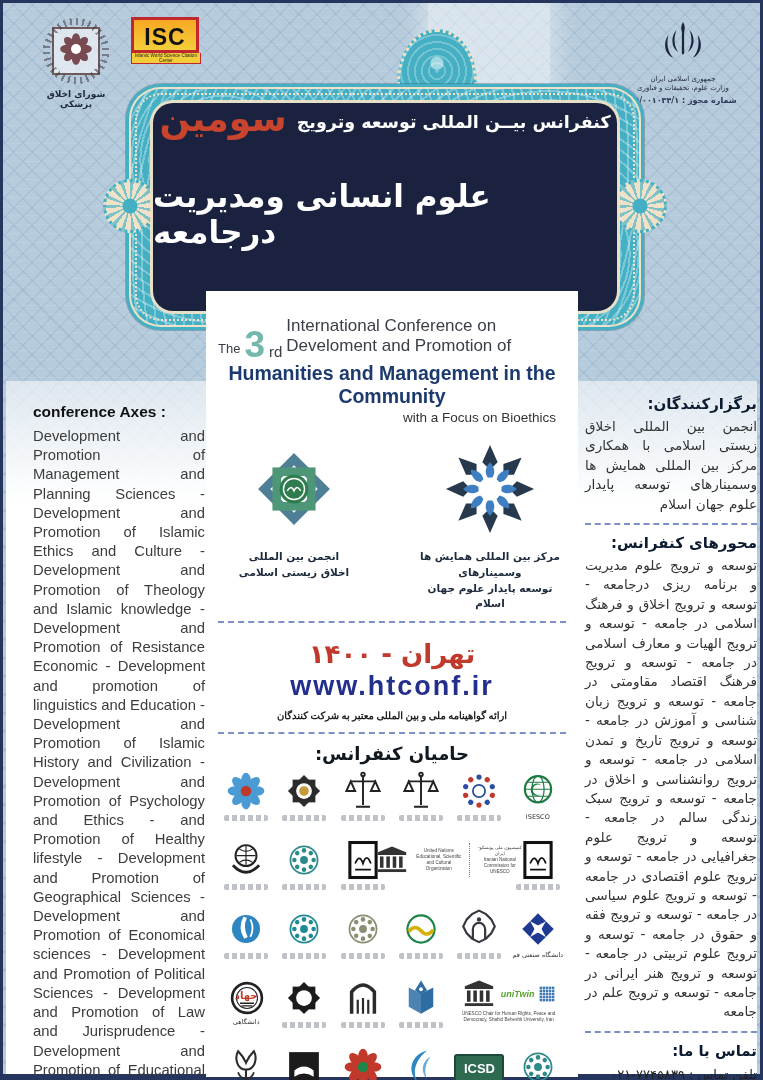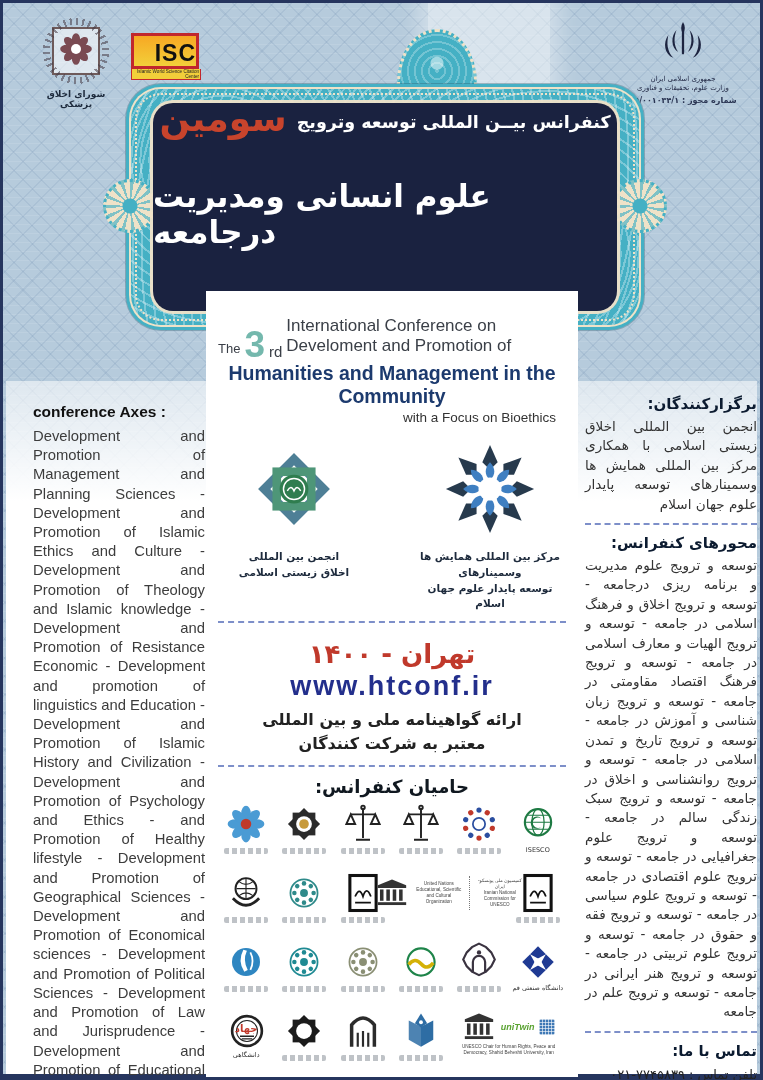--- a/index.html
+++ b/index.html
@@ -18,21 +18,21 @@
   .strip{position:absolute;left:425px;top:0;width:122px;height:378px;background:rgba(255,255,255,.48);
     box-shadow:0 0 18px 10px rgba(255,255,255,.35);}
   
   .ethics-logo{position:absolute;left:30px;top:18px;width:86px;text-align:center;}
   .ethics-box{width:44px;height:44px;margin:6px auto 2px;border:2px solid #6e5a5a;position:relative;background:rgba(255,255,255,.55);}
   .ethics-ring{position:absolute;inset:-12px;border-radius:50%;
      background:repeating-conic-gradient(rgba(70,60,70,.55) 0 4deg, transparent 4deg 12deg);
      -webkit-mask:radial-gradient(circle, transparent 0 26px, #000 26px 33px, transparent 33px);
      mask:radial-gradient(circle, transparent 0 26px, #000 26px 33px, transparent 33px);}
   .ethics-caption{font-size:9px;font-weight:bold;color:#1d2a3c;margin-top:14px;}
-  .isc-logo{position:absolute;left:128px;top:30px;width:70px;text-align:right;}
+  .isc-logo{position:absolute;left:128px;top:14px;width:70px;text-align:center;}
   .isc-box{width:68px;height:36px;border:3px solid #c1272d;background:linear-gradient(180deg,#f7a823,#f2cf3a);
     color:#111;font-weight:bold;font-size:23px;line-height:34px;letter-spacing:1px;box-sizing:border-box;}
   .isc-caption{font-size:4.6px;color:#222;background:#f2cf3a;border:1px solid #c1272d;border-top:none;padding:0 1px;}
   .iran-block{position:absolute;right:22px;top:14px;width:110px;text-align:center;color:#1d2440;}
   .iran-lines{font-size:7px;line-height:1.35;margin-top:2px;}
   .iran-license{font-size:8px;font-weight:bold;margin-top:2px;color:#2a3553;}
   
   .dome{position:absolute;left:394px;top:26px;width:74px;height:78px;z-index:2;
     background:#45b0c4;border-radius:50% 50% 42% 42%/64% 64% 36% 36%;
     border:3px dotted #efe2c8;
@@ -81,21 +81,21 @@
   .eng-num{font-size:37px;line-height:.8;color:#74b8ad;font-weight:bold;}
   .eng-ord{font-size:15px;align-self:flex-start;color:#3a3f47;margin-top:44px;}
   .eng-rest{font-size:17px;padding-bottom:4px;}
   .eng-line2{text-align:center;font-weight:bold;font-size:19.5px;color:#1c3a6e;margin-top:2px;}
   .eng-line3{text-align:right;font-size:13.5px;color:#333;padding-right:10px;margin-top:2px;}
   .org-logos{display:flex;justify-content:center;gap:46px;margin-top:18px;}
   .org-item{text-align:center;width:150px;}
   .org-caption{font-size:10.5px;font-weight:bold;color:#1d2a3c;line-height:1.5;margin-top:10px;direction:rtl;}
   .city{text-align:center;color:#c0392b;font-weight:bold;font-size:26px;margin-top:16px;}
   .url{text-align:center;color:#232f8c;font-weight:bold;font-size:27px;letter-spacing:2px;margin-top:2px;}
-  .cert{direction:rtl;text-align:center;font-weight:bold;font-size:16px;color:#222;line-height:1.5;margin-top:6px;padding:0 28px;}
+  .cert{direction:rtl;text-align:center;font-weight:bold;font-size:10px;color:#222;line-height:1.5;margin-top:6px;padding:0 28px;font-family:Liberation Serif, serif;}
   .sponsors-heading{direction:rtl;text-align:center;font-weight:bold;font-size:18px;color:#101820;margin:4px 0 6px;}
   .grid{display:grid;grid-template-columns:repeat(6,1fr);row-gap:7px;column-gap:2px;}
   .cell{display:flex;flex-direction:column;align-items:center;justify-content:flex-start;min-height:62px;}
   .cell svg{display:block;}
   .span2{grid-column:span 2;}
   .squig{width:44px;height:6px;margin-top:3px;border-radius:2px;opacity:.55;
     background:repeating-linear-gradient(90deg,#8a9199 0 5px, transparent 5px 8px);}
   .cap-text{font-size:6.5px;color:#333;margin-top:2px;text-align:center;line-height:1.2;}
   .badge{width:46px;height:26px;background:#2d6a4f;border:2px solid #1d4a37;border-radius:3px;color:#fff;
     font-weight:bold;font-size:13px;line-height:26px;text-align:center;margin-top:8px;}

